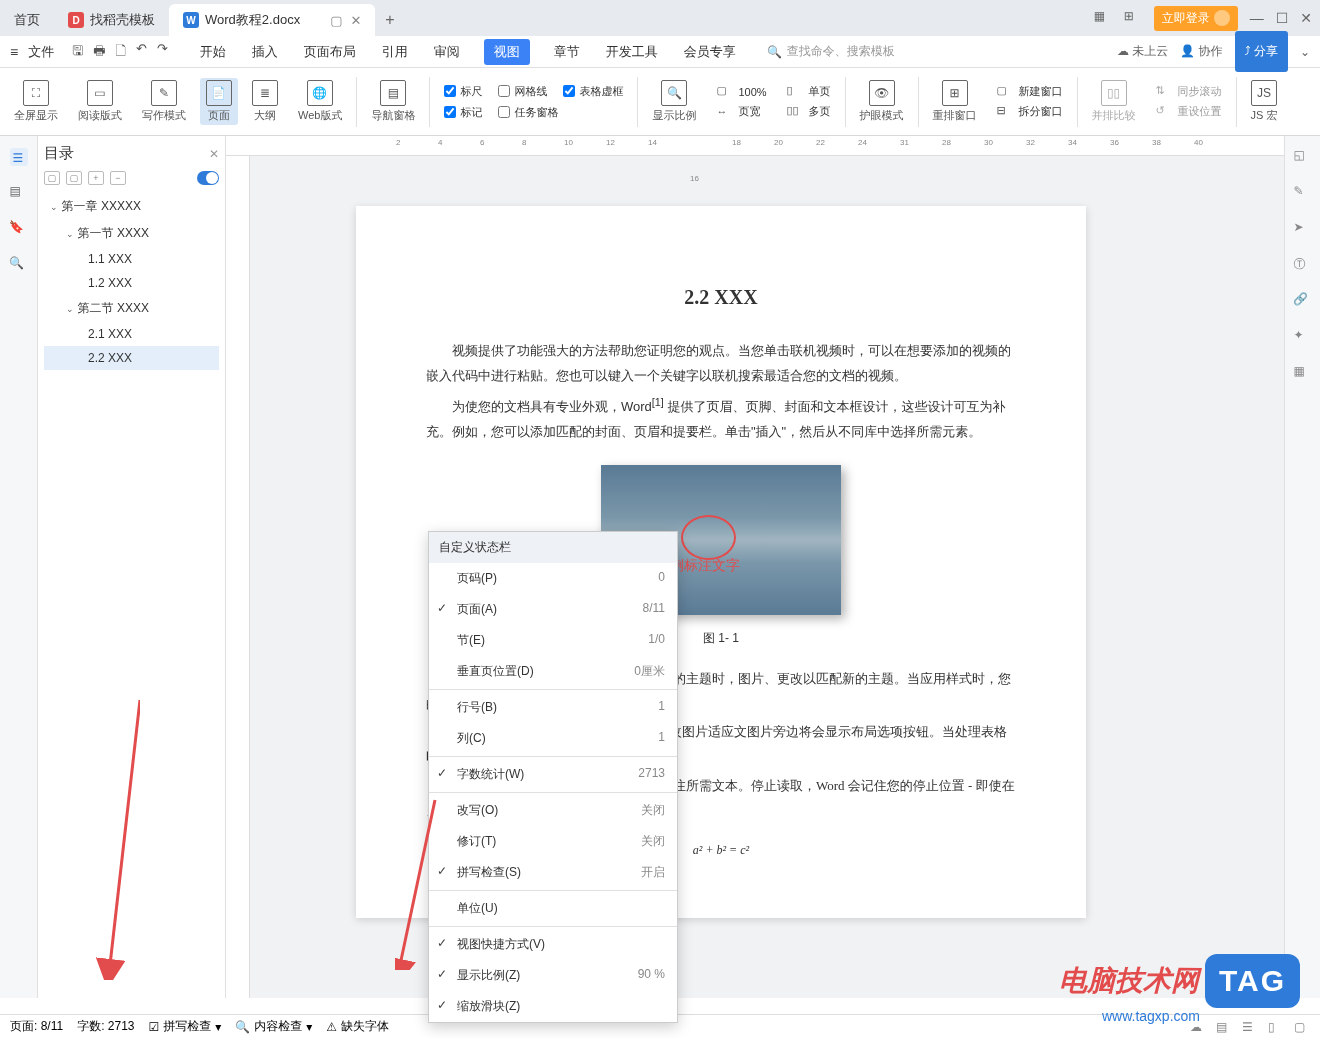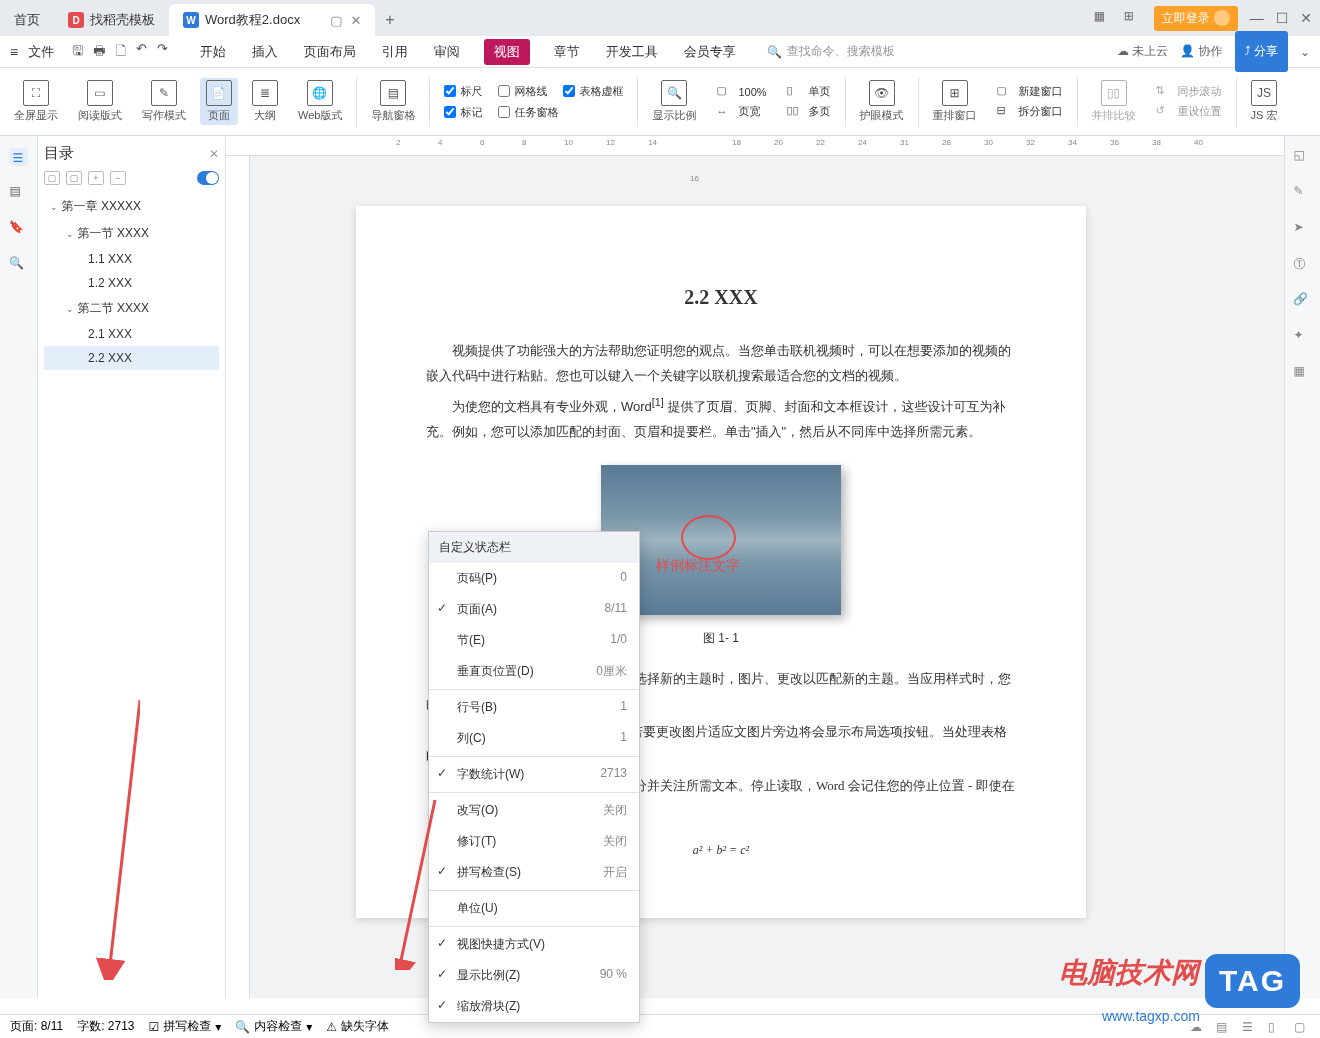--- a/index.html
+++ b/index.html
@@ -23,21 +23,21 @@
 .win-btn { color: #666; font-size: 14px; }
 
 
 .menu-row { height: 32px; background: #fff; display: flex; align-items: center; padding: 0 10px; gap: 10px; border-bottom: 1px solid #e0e0e0; }
 .menu-row .hamb { font-size: 14px; color: #444; }
 .menu-row .file { font-size: 13px; }
 .menu-row .qat { display: flex; gap: 10px; margin-left: 8px; margin-right: 20px; }
 .menu-row .qat span { color: #555; font-size: 13px; }
 .menu-tabs { display: flex; gap: 22px; }
 .menu-tabs .mtab { font-size: 13px; color: #333; padding: 4px 2px; }
-.menu-tabs .mtab.active { background: #be185d; color: #fff; padding: 4px 10px; border-radius: 3px; }
+.menu-tabs .mtab.active { background: #3b82f6; color: #fff; padding: 4px 10px; border-radius: 3px; }
 .menu-row .search { margin-left: 20px; display: flex; align-items: center; color: #999; width: 180px; }
 .menu-row .search .sico { margin-right: 4px; }
 .menu-right { position: absolute; right: 10px; display: flex; align-items: center; gap: 12px; }
 .menu-right .cloud { color: #666; }
 .share-btn { background: #2f7bd9; color: #fff; padding: 12px 10px; border-radius: 3px; }
 .menu-right .arrow { color: #666; }
 
 
 .ribbon { height: 68px; background: #fff; border-bottom: 1px solid #d9d9d9; display: flex; align-items: center; padding: 0 8px; gap: 8px; }
 .ribbon-group { display: flex; flex-direction: column; align-items: center; gap: 2px; padding: 2px 6px; color: #555; }
@@ -86,39 +86,39 @@
 .page .img-wrap .photo { width: 240px; height: 150px; display: inline-block; background: linear-gradient(to bottom, #5a7a95 0%, #7a97aa 35%, #a0b5c0 50%, #7a97aa 65%, #5a7a95 100%); position: relative; box-shadow: 4px 4px 10px rgba(0,0,0,0.3); }
 .page .img-wrap .photo .circle { position: absolute; left: 80px; top: 50px; width: 55px; height: 45px; border: 2px solid #e34c4c; border-radius: 50%; }
 .page .img-wrap .photo .redtxt { position: absolute; left: 55px; top: 92px; color: #e34c4c; font-size: 14px; font-family: sans-serif; }
 .page .img-wrap .cap { font-size: 12px; margin-top: 12px; }
 .page .formula { text-align: center; font-style: italic; font-family: "Times New Roman", serif; margin: 20px 0; }
 
 .rightrail { width: 36px; background: #f5f7f9; border-left: 1px solid #e0e0e0; display: flex; flex-direction: column; align-items: center; gap: 18px; padding-top: 12px; }
 .rightrail .rico { width: 18px; height: 18px; color: #888; }
 
 
-.ctxmenu { position: absolute; left: 428px; top: 531px; width: 212px; background: #fff; border: 1px solid #ccc; box-shadow: 0 4px 14px rgba(0,0,0,0.2); z-index: 100; }
+.ctxmenu { position: absolute; left: 428px; top: 531px; width: 250px; background: #fff; border: 1px solid #ccc; box-shadow: 0 4px 14px rgba(0,0,0,0.2); z-index: 100; }
 .ctxmenu .ctxhead { background: #eef2f6; padding: 7px 10px; font-size: 12px; color: #333; }
 .ctxmenu .ctxrow { padding: 7px 12px 7px 28px; font-size: 12px; display: flex; justify-content: space-between; position: relative; cursor: pointer; }
 .ctxmenu .ctxrow .chk { position: absolute; left: 8px; color: #444; }
 .ctxmenu .ctxrow .val { color: #888; }
 .ctxmenu .ctxsep { height: 1px; background: #e0e0e0; margin: 2px 0; }
 
 
 .statusbar { position: absolute; bottom: 0; left: 0; right: 0; height: 24px; background: #fff; border-top: 1px solid #ddd; display: flex; align-items: center; padding: 0 10px; font-size: 12px; gap: 14px; }
 .statusbar .sbtn { display: flex; align-items: center; gap: 4px; color: #000000; }
 .statusbar .sright { margin-left: auto; display: flex; gap: 10px; align-items: center; }
 .statusbar .vico { width: 16px; height: 14px; color: #888; }
 
 
 .arrow1 { position: absolute; left: 10px; top: 700px; width: 130px; height: 280px; pointer-events: none; z-index: 200; }
 .arrow2 { position: absolute; left: 395px; top: 790px; width: 55px; height: 180px; pointer-events: none; z-index: 200; }
 
 
-.watermark { position: absolute; right: 20px; bottom: 30px; z-index: 300; display: flex; align-items: flex-start; gap: 6px; pointer-events: none; }
+.watermark { position: absolute; right: 20px; bottom: 30px; z-index: 300; display: flex; align-items: center; gap: 6px; pointer-events: none; }
 .watermark .txt1 { font-size: 28px; font-weight: bold; color: #e34c4c; font-style: italic; }
 .watermark .tag { background: #2f7bd9; color: #fff; font-weight: bold; font-size: 30px; padding: 10px 14px; border-radius: 12px; letter-spacing: 2px; }
 .watermark .url { position: absolute; bottom: -16px; right: 100px; color: #2f7bd9; font-size: 14px; }
 
 svg { display: block; }
 </style>
 </head>
 <body>
 
 <div class="title-bar">

